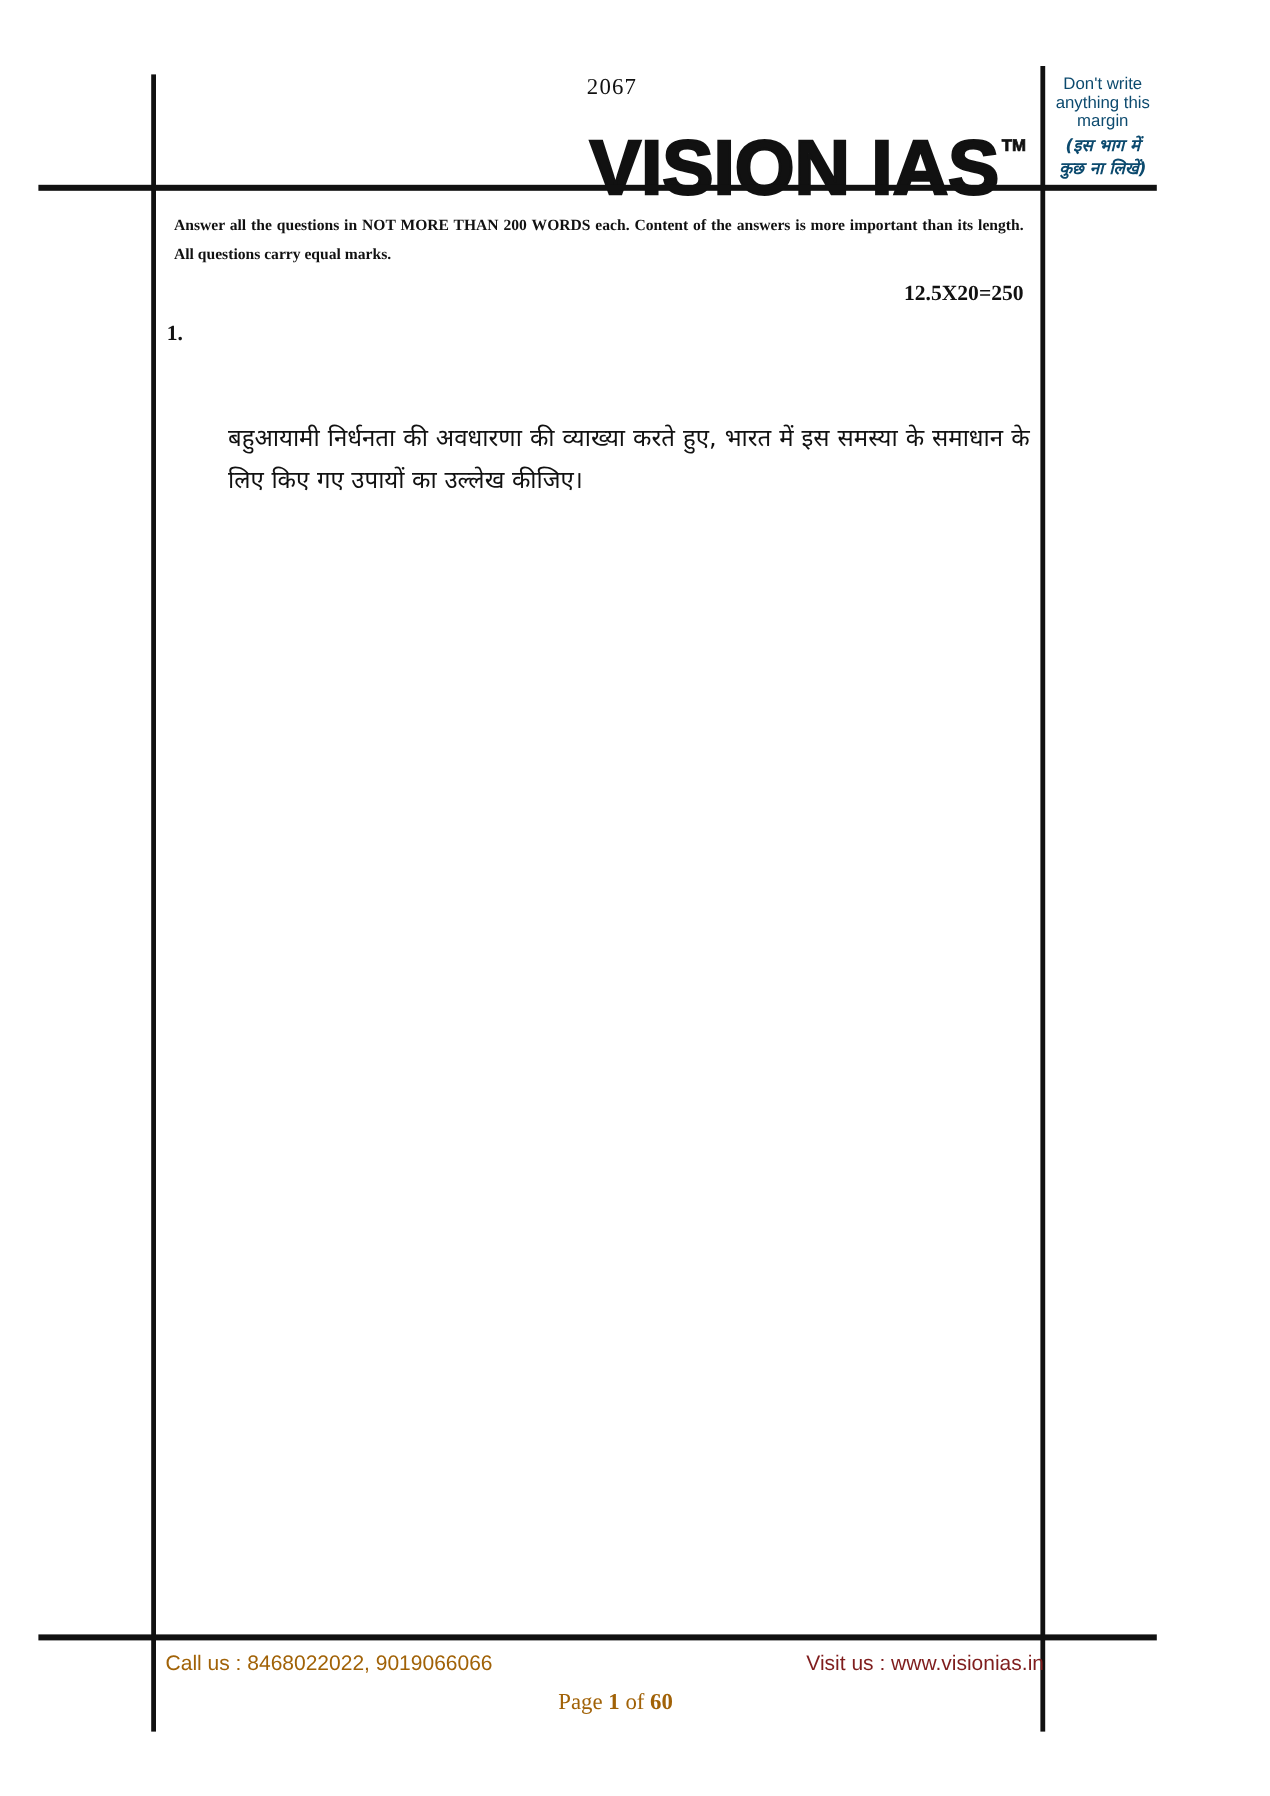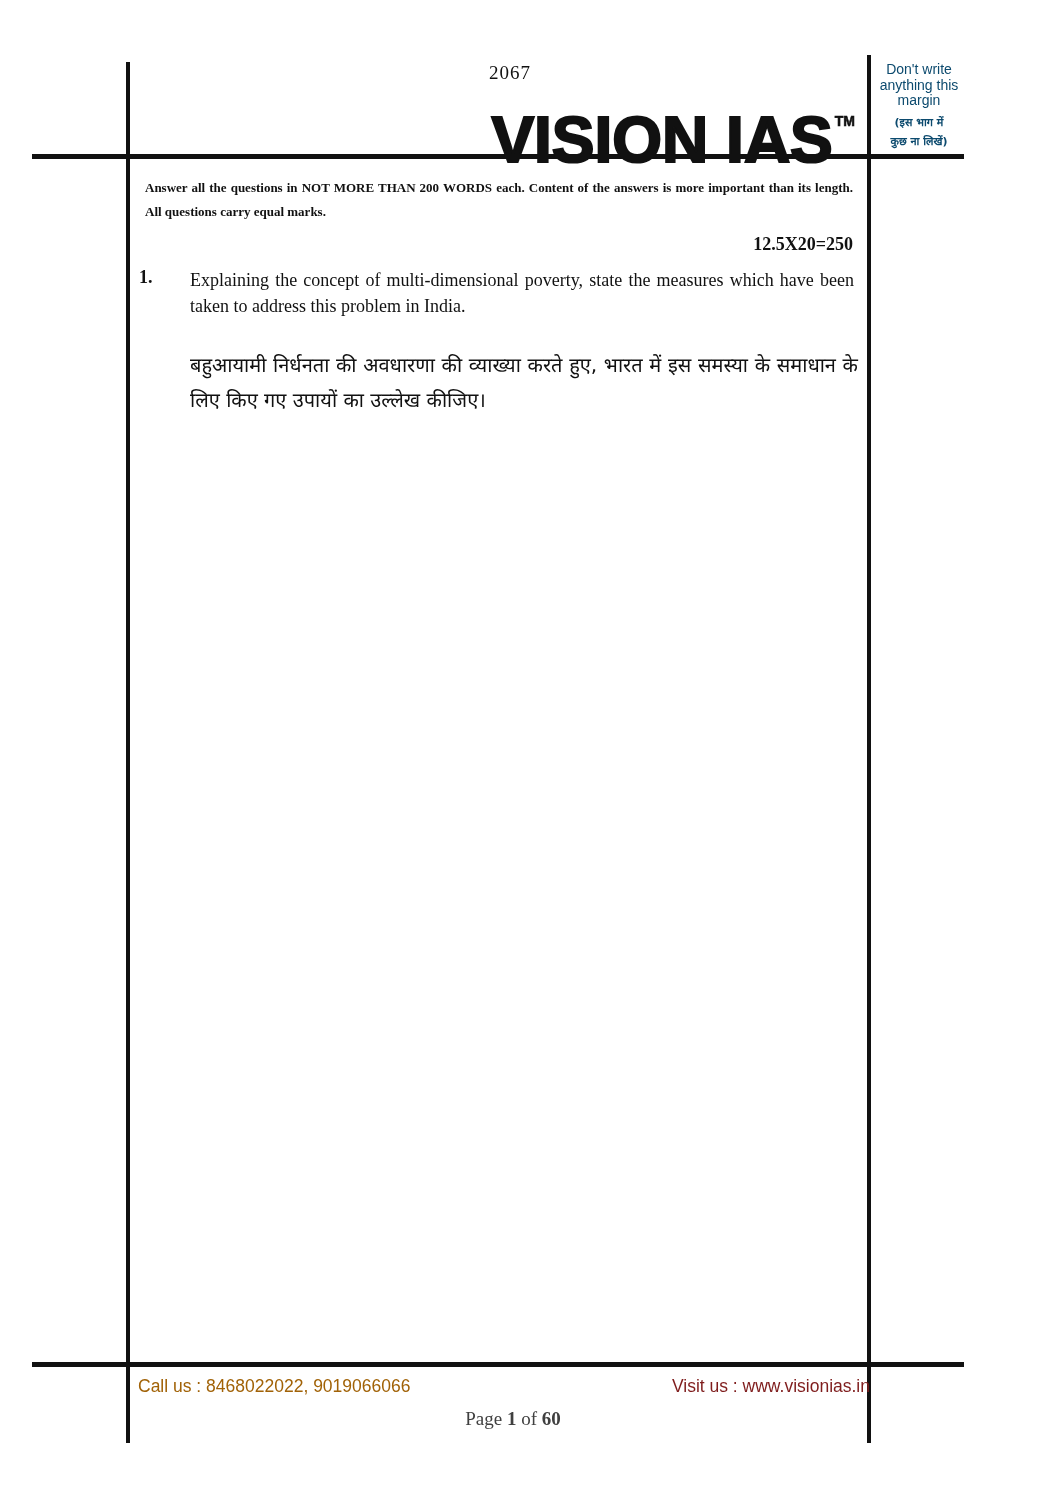--- a/index.html
+++ b/index.html
@@ -51,22 +51,23 @@
     text-align: center;
     font-family: "Liberation Sans", sans-serif;
     font-size: 14px;
     line-height: 15.5px;
     color: #0c4a6e;
   }
   .margin-note .hi {
     margin-top: 4px;
     font-family: "DejaVu Sans", "Liberation Sans", sans-serif;
     font-weight: bold;
-    font-size: 11px;
+    font-size: 14px;
     line-height: 19px;
+    font-style: italic;
   }
 
   
   .rule { background: #111111; }
   .rule-top    { left: 32px;  top: 154px;  width: 932px; height: 5px; }
   .rule-bottom { left: 32px;  top: 1362px; width: 932px; height: 5px; }
   .rule-left   { left: 126px; top: 62px;  width: 4px; height: 1381px; }
   .rule-right  { left: 867px; top: 55px;  width: 4px; height: 1388px; }
 
   
@@ -113,21 +114,21 @@
   .footer-visit {
     right: 188px; top: 1376px;
     font-family: "Liberation Sans", sans-serif;
     font-size: 17.5px;
     color: #7f1d1d;
   }
   .page-num {
     left: 0; top: 1408px; width: 1026px;
     text-align: center;
     font-size: 19px;
-    color: #404040;
+    color: #a16207;
     font-family: Liberation Serif, serif;
   }
   .page-num .strong { font-weight: bold; }
 </style>
 </head>
 <body>
 
 <div class="page">
 
   <div class="abs paper-code">2067</div>
@@ -148,21 +149,20 @@
 
   <div class="abs rule rule-top"></div>
   <div class="abs rule rule-left"></div>
   <div class="abs rule rule-right"></div>
   <div class="abs rule rule-bottom"></div>
 
   <div class="abs instructions">Answer all the questions in NOT MORE THAN 200 WORDS each. Content of the answers is more important than its length. All questions carry equal marks.</div>
   <div class="abs marks">12.5X20=250</div>
 
   <div class="abs q-number">1.</div>
-  <div class="abs q-en">Explaining the concept of multi-dimensional poverty, state the measures which have been taken to address this problem in India.</div>
   <div class="abs q-hi">बहुआयामी निर्धनता की अवधारणा की व्याख्या करते हुए, भारत में इस समस्या के समाधान के लिए किए गए उपायों का उल्लेख कीजिए।</div>
 
   <div class="abs footer-call">Call us : 8468022022, 9019066066</div>
   <div class="abs footer-visit">Visit us : www.visionias.in</div>
 
   <div class="abs page-num">
     <span>Page</span>&nbsp;<span class="strong">1</span>&nbsp;<span>of</span>&nbsp;<span class="strong">60</span>
   </div>
 
 </div>

